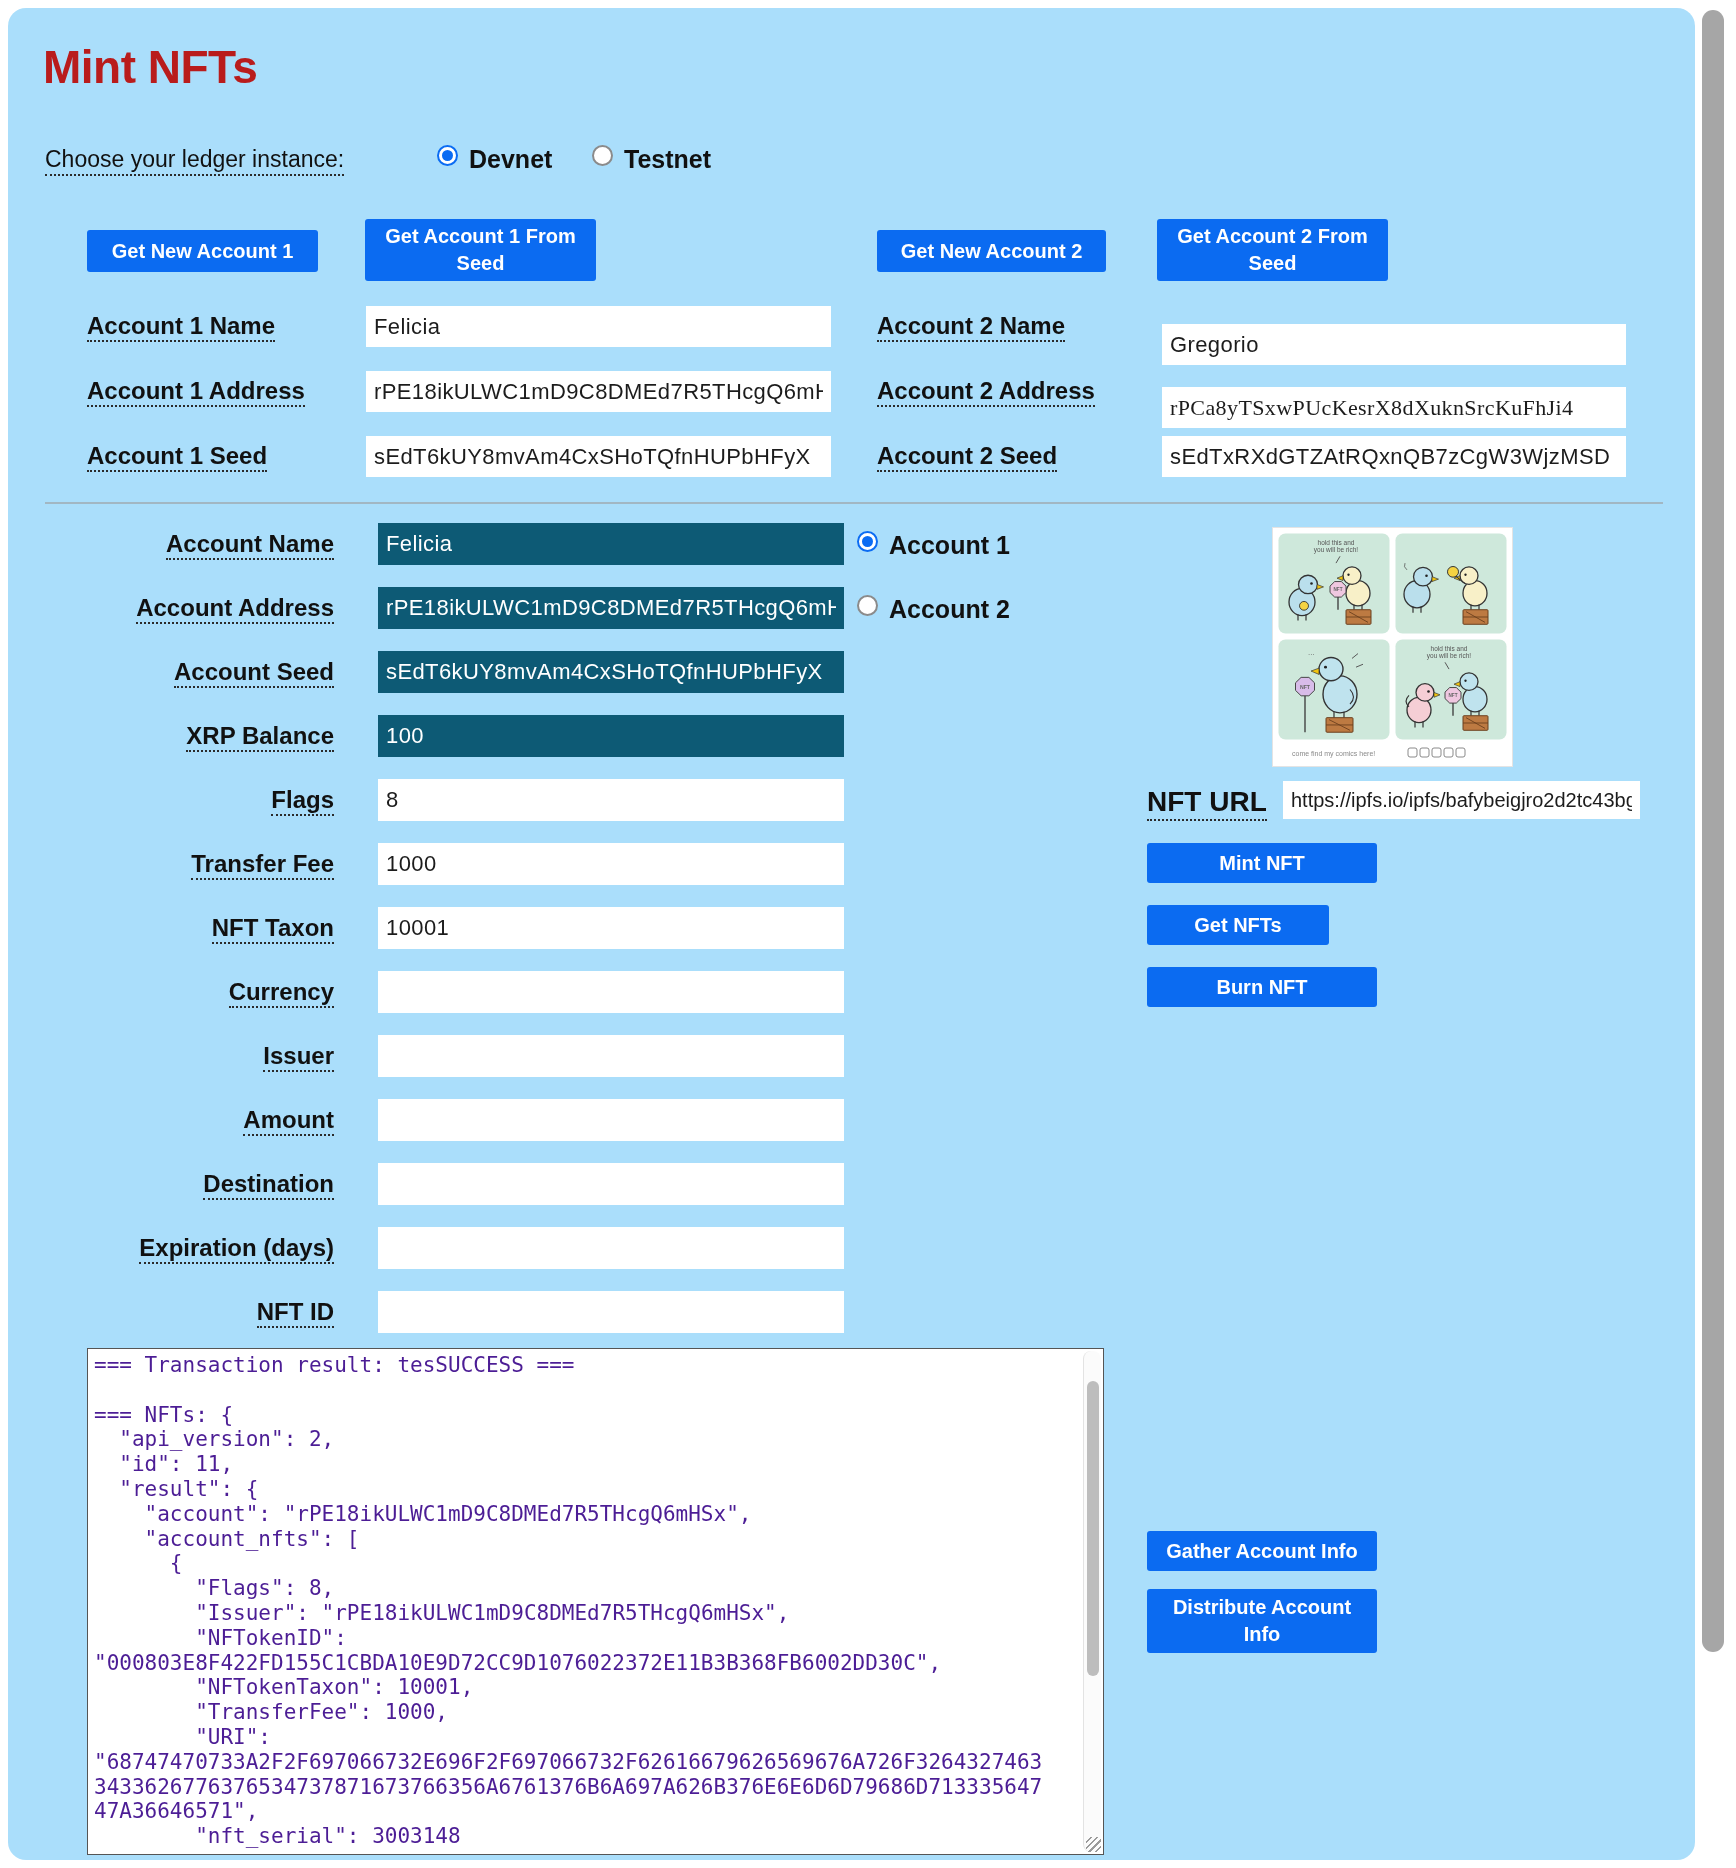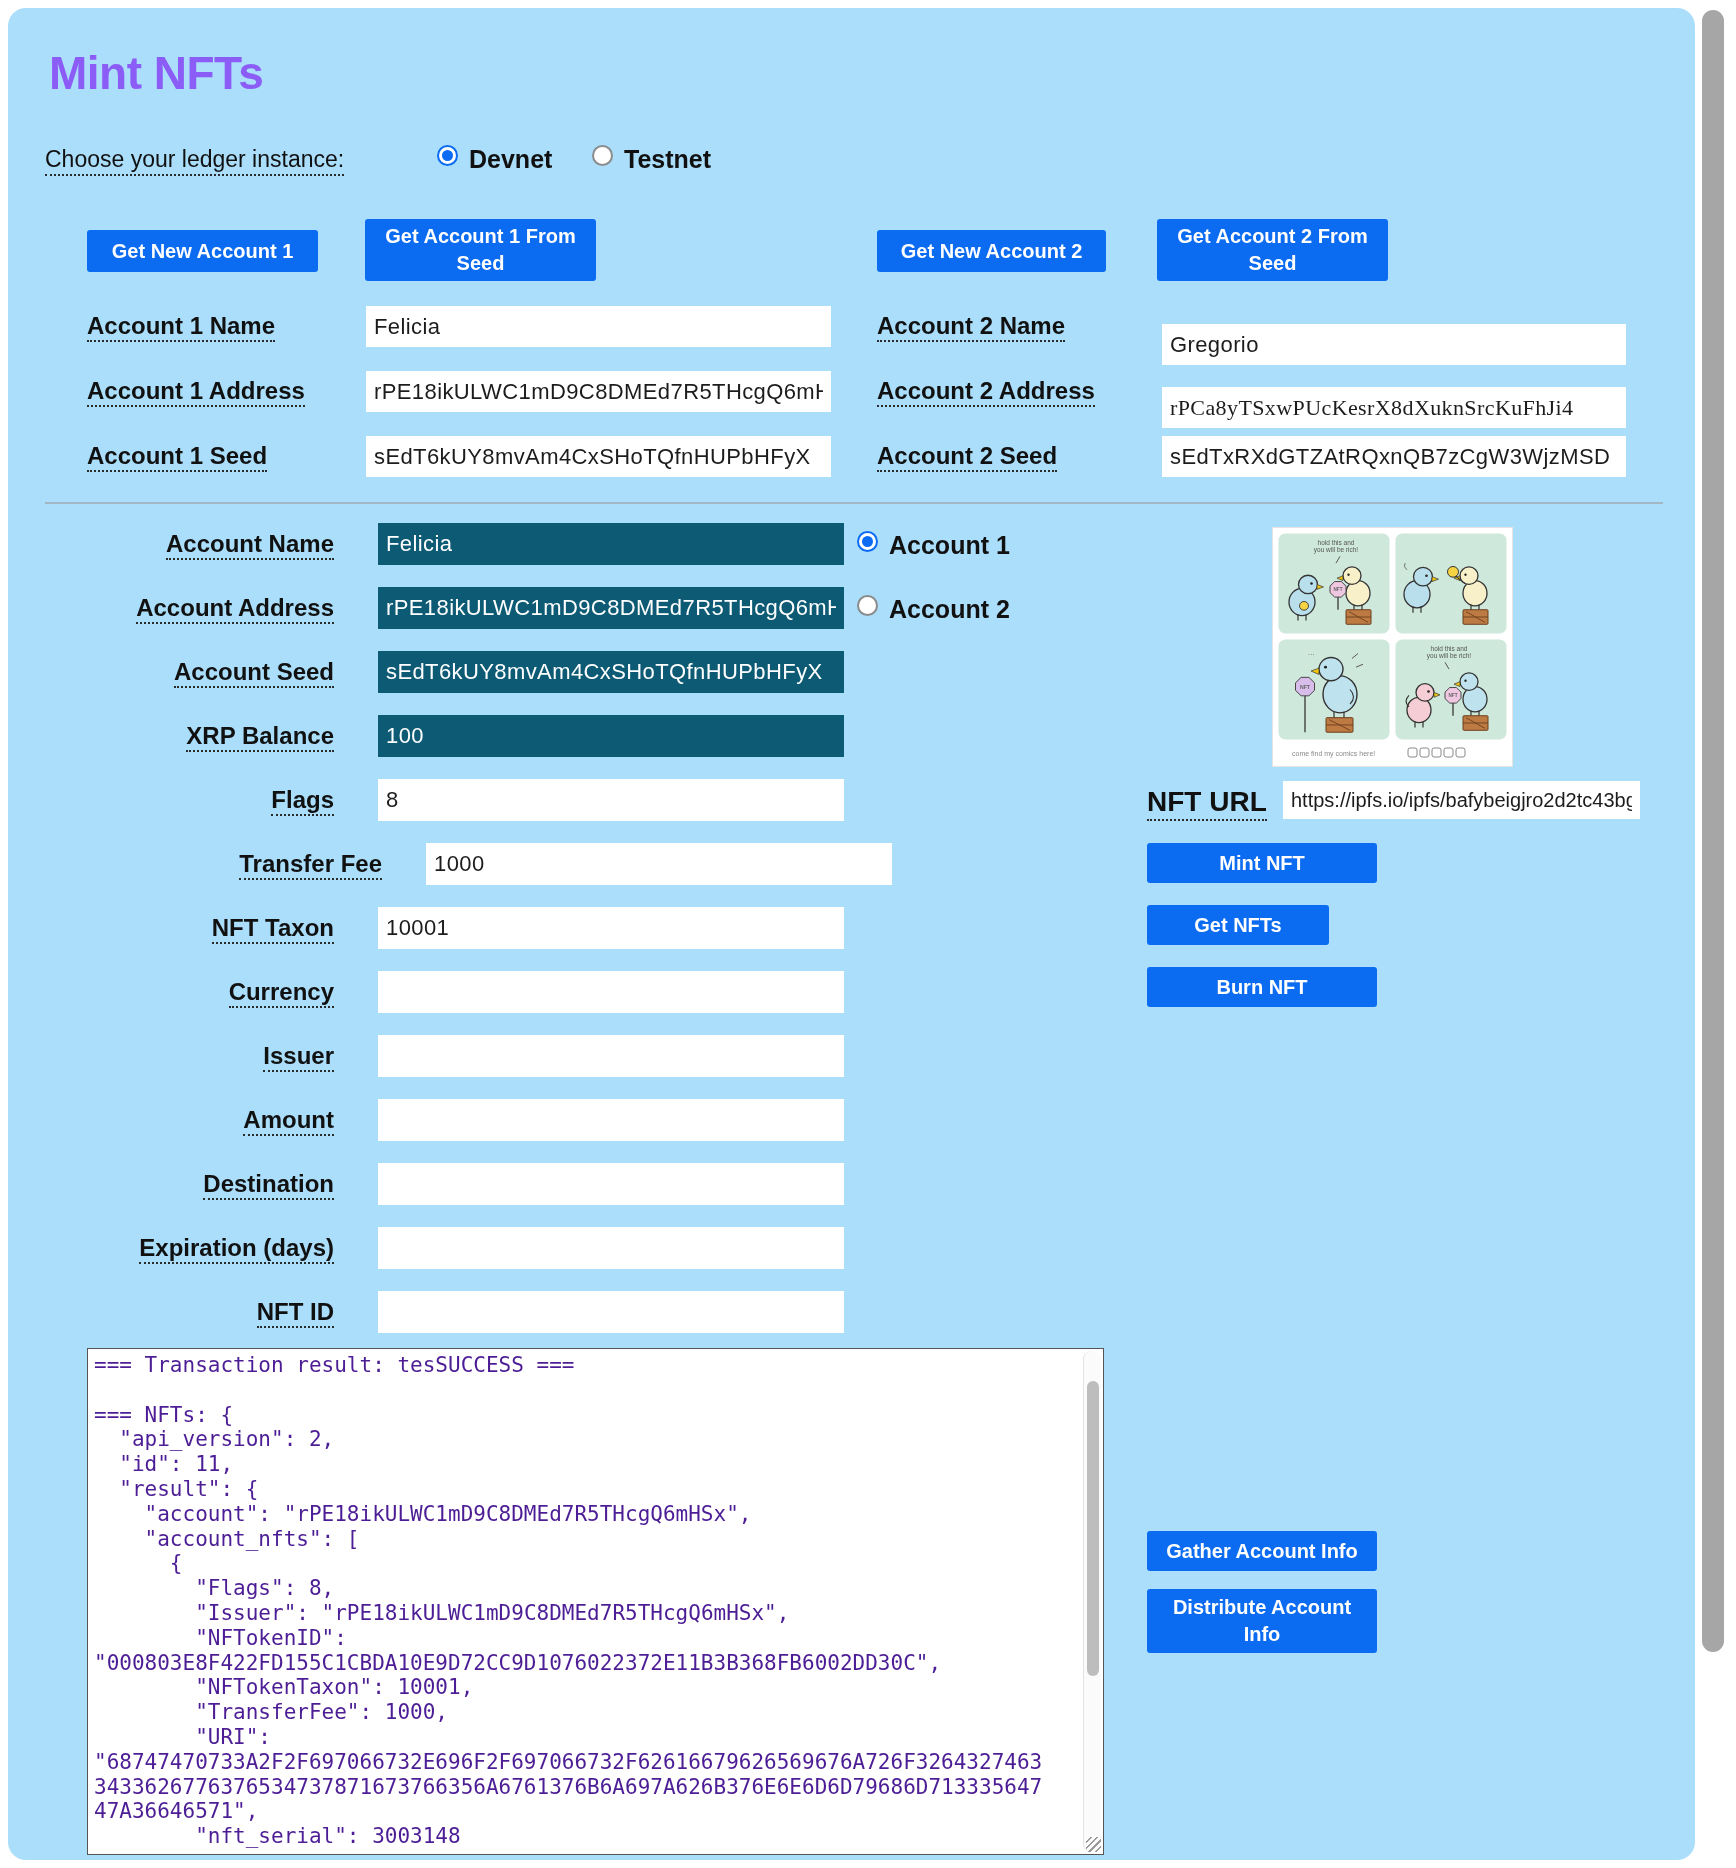--- a/index.html
+++ b/index.html
@@ -1,20 +1,20 @@
 <!DOCTYPE html>
 <html><head>
 <meta charset="utf-8">
 <style>
   html,body{margin:0;padding:0}
   body{width:1736px;height:1868px;background:#ffffff;position:relative;overflow:hidden;
        font-family:"Liberation Sans","DejaVu Sans",sans-serif;color:#111}
   .abs{position:absolute}
   .panel{position:absolute;left:8px;top:8px;width:1687px;height:1852px;background:#aadefb;border-radius:18px}
-  .title{position:absolute;left:43px;top:40px;margin:6px;font-size:46px;font-weight:bold;letter-spacing:-0.5px;color:#8b5cf6}
+  .title{position:absolute;left:43px;top:40px;margin:0;font-size:46px;font-weight:bold;letter-spacing:-0.5px;color:#b91c1c}
   .dotted{border-bottom:2px dotted #2a2a2a;padding-bottom:1px}
   .ledger-label{position:absolute;left:45px;top:146px;font-size:23px}
   .opt{position:absolute;display:flex;align-items:flex-start;gap:11px;font-size:25px;font-weight:bold}
   .radio{width:21px;height:21px;border-radius:50%;background:#fff;border:2px solid #8b8b8b;box-sizing:border-box;position:relative;display:inline-block;flex:0 0 auto}
   .radio.sel{border-color:#0b6cf3}
   .radio.sel::after{content:"";position:absolute;left:50%;top:50%;width:11px;height:11px;margin:-5.5px 0 0 -5.5px;border-radius:50%;background:#0b6cf3}
   .btn{position:absolute;background:#0b6bf1;color:#fff;border:none;border-radius:3px;font-size:20px;font-weight:600;
        font-family:inherit;display:flex;align-items:center;justify-content:center;text-align:center;line-height:1.35;cursor:pointer;padding:2px 8px;box-sizing:border-box}
   .inp{position:absolute;background:#fff;border:none;font-size:22px;letter-spacing:0.4px;padding:0 8px;font-family:inherit;color:#1c1c1c;box-sizing:border-box;outline:none}
   .inp.dark{background:#0d5a75;color:#fff}
@@ -90,21 +90,21 @@
       <input class="inp fi dark" value="sEdT6kUY8mvAm4CxSHoTQfnHUPbHFyX" readonly="" style="">
     </div>
     <div class="form-row" style="top: 715px;">
       <div class="flw"><span class="toplabel dotted">XRP Balance</span></div>
       <input class="inp fi dark" value="100" readonly="" style="">
     </div>
     <div class="form-row" style="top: 779px;">
       <div class="flw"><span class="toplabel dotted">Flags</span></div>
       <input class="inp fi" value="8" style="">
     </div>
-    <div class="form-row" style="top: 843px; margin-left: 48px;">
+    <div class="form-row" style="top: 843px;">
       <div class="flw"><span class="toplabel dotted">Transfer Fee</span></div>
       <input class="inp fi" value="1000" style="">
     </div>
     <div class="form-row" style="top: 907px;">
       <div class="flw"><span class="toplabel dotted">NFT Taxon</span></div>
       <input class="inp fi" value="10001" style="">
     </div>
     <div class="form-row" style="top: 971px;">
       <div class="flw"><span class="toplabel dotted">Currency</span></div>
       <input class="inp fi" value="" style="">

